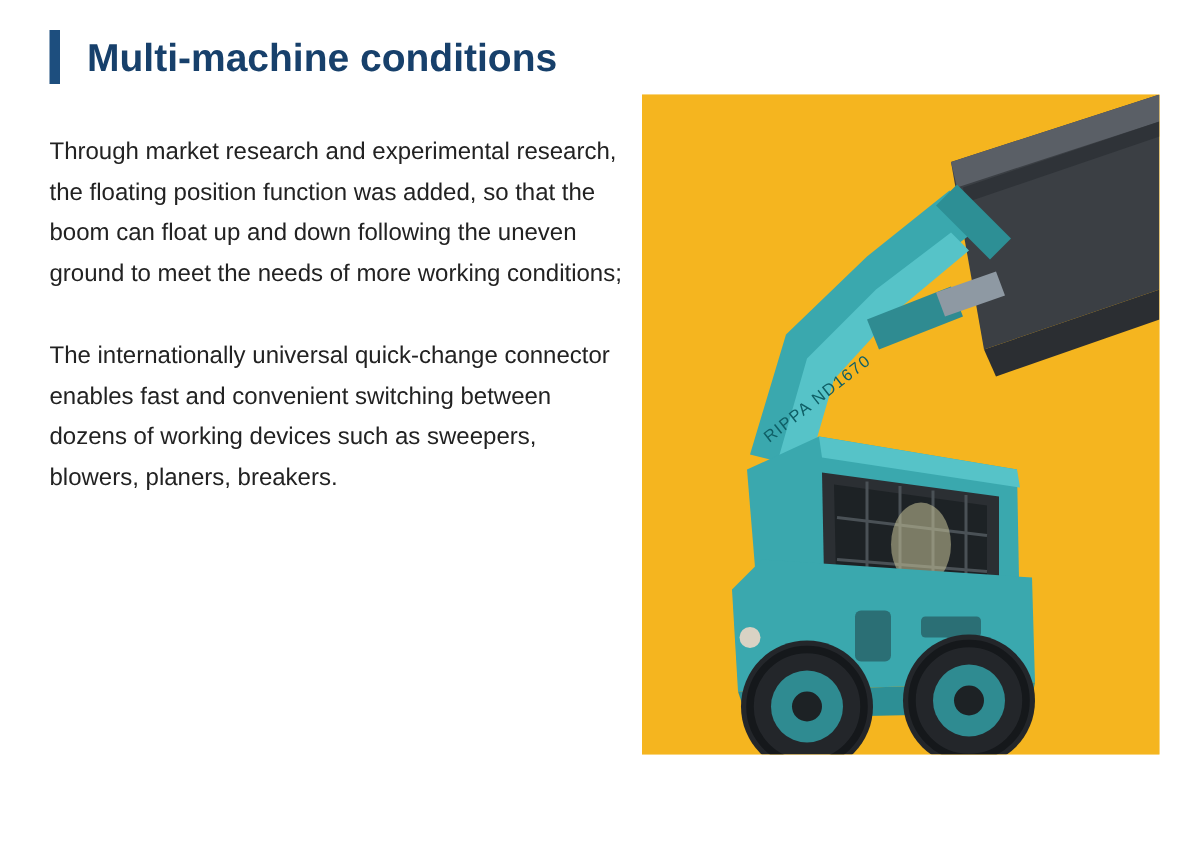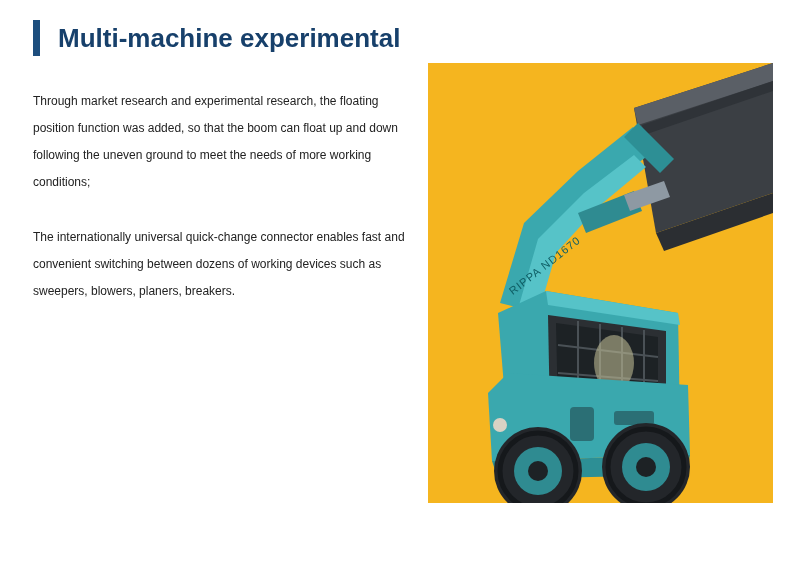--- a/index.html
+++ b/index.html
@@ -42,21 +42,21 @@
     white-space: nowrap;
   }
 
   
   .copy {
     position: absolute;
     left: 33px;
     top: 88px;
     width: 388px;
     color: #222222;
-    font-size: 12px;
+    font-size: 16px;
     line-height: 27px;
   }
   .para {
     margin: 0 0 22px 0;
     text-align: left;
   }
   .para.last {
     margin-bottom: 11px;
     margin-top: 28px;
   }
@@ -75,21 +75,21 @@
     display: block;
   }
 </style>
 </head>
 <body>
 
 <div class="page">
 
   <div class="title-row">
     <div class="title-bar"></div>
-    <div class="title-text">Multi-machine experimental</div>
+    <div class="title-text">Multi-machine conditions</div>
   </div>
 
   <div class="copy">
     <p class="para">Through market research and experimental research, the floating position function was added, so that the boom can float up and down following the uneven ground to meet the needs of more working conditions;</p>
     <p class="para last">The internationally universal quick-change connector enables fast and convenient switching between dozens of working devices such as sweepers, blowers, planers, breakers.</p>
   </div>
 
   <div class="photo">
     <svg width="345" height="440" viewBox="0 0 345 440" xmlns="http://www.w3.org/2000/svg">
       <rect x="0" y="0" width="345" height="440" fill="#f5b51f"></rect>

